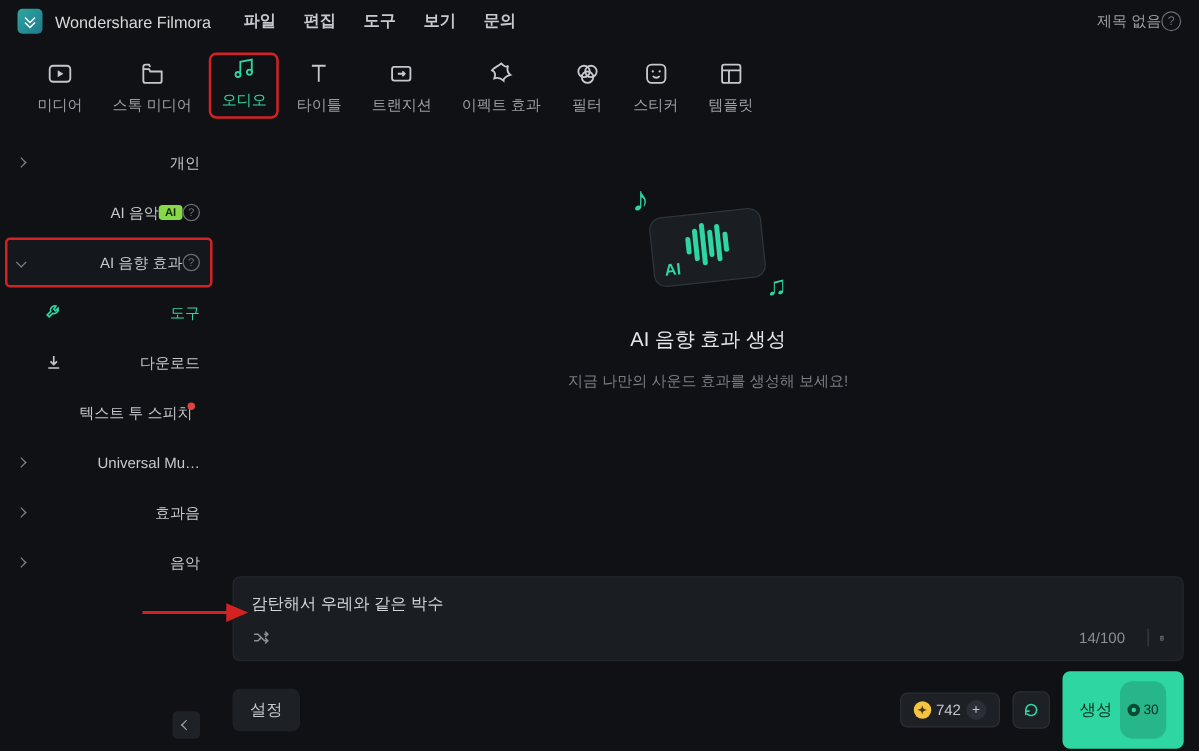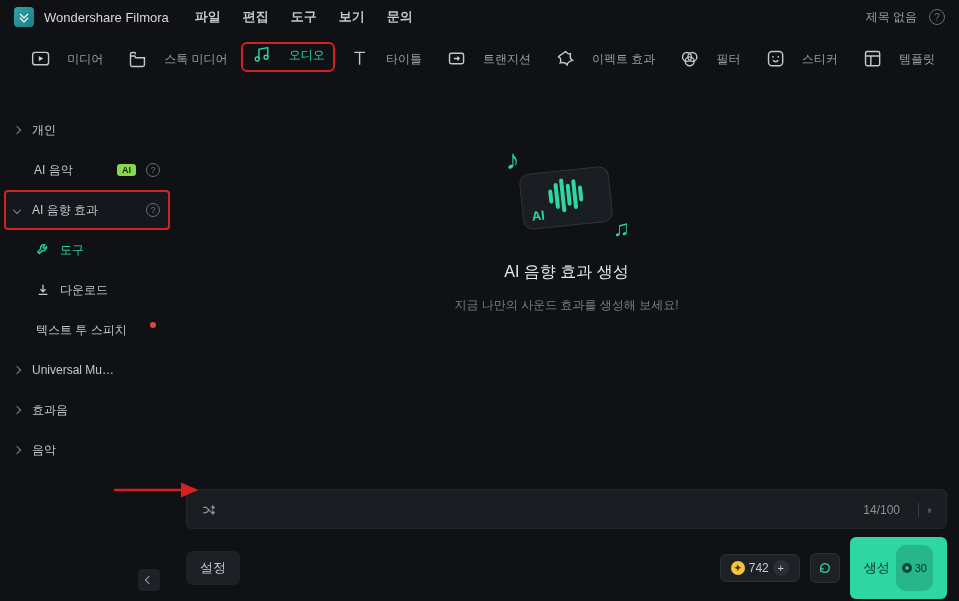--- a/index.html
+++ b/index.html
@@ -23,41 +23,41 @@
     .logo-box {
       width: 20px; height: 20px;
       background: linear-gradient(135deg, #2ea5a0, #1f7b8c);
       border-radius: 4px;
       display: flex; align-items: center; justify-content: center;
     }
     .logo-box svg { width: 12px; height: 12px; }
     .app-title { color: #d8d8d8; font-size: 13px; margin-left: 4px; margin-right: 20px; }
     .menu { display: flex; gap: 22px; }
     .menu-item { color: #c5c8cc; font-size: 13px; cursor: pointer; font-weight: bold; }
-    .titlebar-right { margin-left: auto; display: flex; align-items: center; gap: 12px; }
+    .titlebar-right { margin-left: auto; display: flex; align-items: center; }
     .project-name { color: #9c9fa3; font-size: 12px; }
     .help-circle {
       width: 16px; height: 16px;
       border: 1.2px solid #6a6e74;
       border-radius: 50%;
       display: flex; align-items: center; justify-content: center;
       font-size: 10px; color: #6a6e74;
     }
     .toolbar {
       height: 74px;
       display: flex;
       align-items: flex-start;
       padding: 8px 10px 0 20px;
       gap: 0;
     }
     .tool-btn {
       display: flex;
-      flex-direction: row;
+      flex-direction: column;
       align-items: center;
-      gap: 16px;
+      gap: 6px;
       padding: 6px 10px 6px;
       margin-right: 4px;
       cursor: pointer;
       border-radius: 6px;
       min-width: 46px;
     }
     .tool-btn.hl {
       border: 2.5px solid #d42222;
       border-radius: 6px;
       padding: 0 8px 4px;
@@ -77,27 +77,27 @@
     }
     .sidebar {
       width: 174px;
       display: flex;
       flex-direction: column;
       padding-top: 2px;
     }
     .side-row {
       display: flex;
       align-items: center;
-      gap: 10px;
       padding: 0 14px;
       height: 40px;
       cursor: pointer;
       font-size: 12px;
       color: #c5c8cc;
       position: relative;
+      text-align: right;
     }
     .side-row .chev {
       width: 6px; height: 6px;
       display: inline-block;
       border-right: 1.5px solid #7d8085;
       border-bottom: 1.5px solid #7d8085;
       transform: rotate(-45deg);
       margin-right: 2px;
     }
     .side-row .chev.down { transform: rotate(45deg); }
@@ -433,20 +433,21 @@
           <div class="bar" style="height:16px"></div>
         </div>
         <span class="note" style="bottom:6px;right:2px;font-size:22px">♫</span>
       </div>
       <div class="hero-title">AI 음향 효과 생성</div>
       <div class="hero-sub">지금 나만의 사운드 효과를 생성해 보세요!</div>
     </div>
 
     <div class="prompt-area">
       <div class="prompt-box">
+        <div class="prompt-text">감탄해서 우레와 같은 박수</div>
         <div class="prompt-row2">
           <div class="shuffle">
             <svg viewBox="0 0 16 16" width="14" height="14">
                 <path d="M2 5 h3 l6 6 h3 m-2-2 l2 2 -2 2 M2 11 h3 l2.2-2.2 M11 5 h3 m-2-2 l2 2 -2 2" stroke="#8d9196" stroke-width="1.4" fill="none" stroke-linecap="round"></path>
               </svg>
           </div>
           <div class="counter">14/100</div>
           <div class="trash">
             <svg viewBox="0 0 14 14" width="13" height="13">
                 <path d="M3 4 h8 M5 4 v-1 h4 v1 M4 4 v8 h6 v-8 M6 6 v4 M8 6 v4" stroke="#8d9196" stroke-width="1.2" fill="none"></path>

